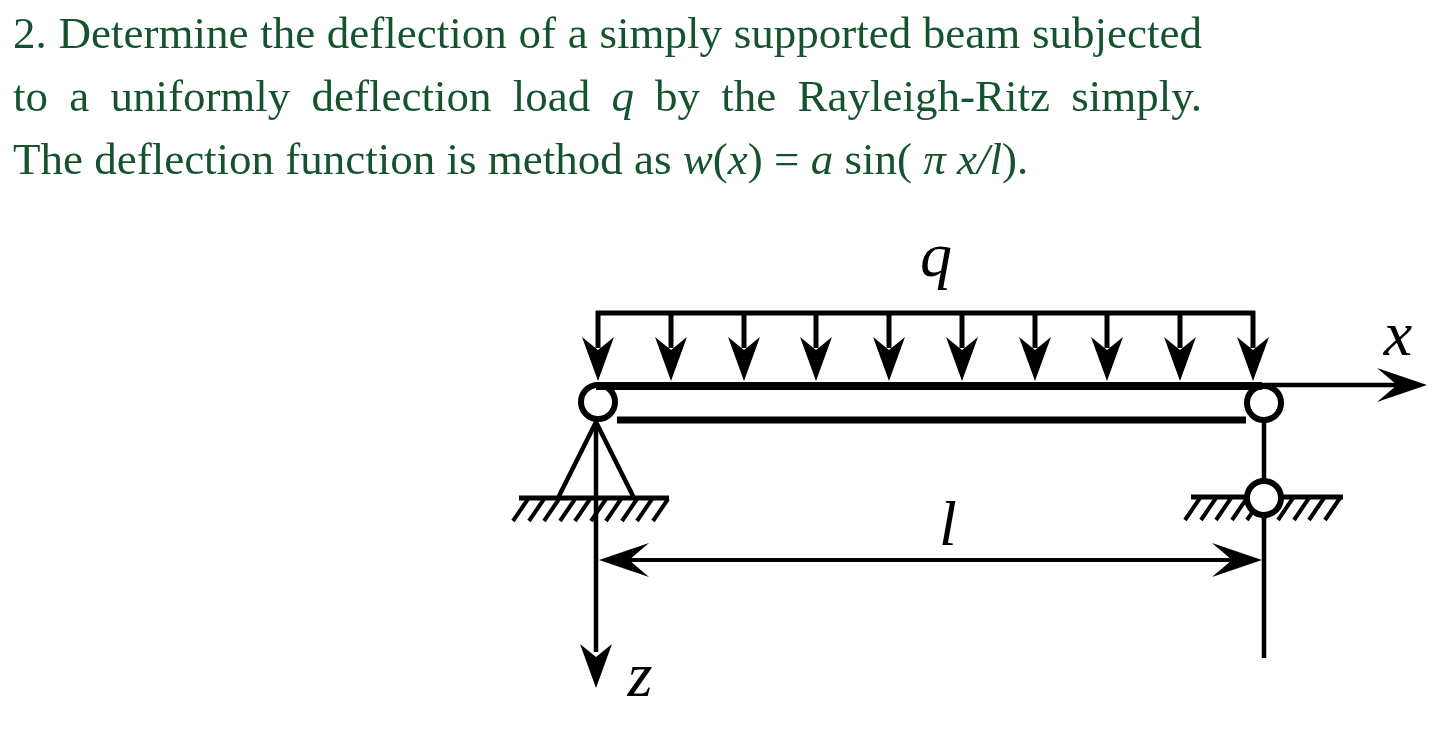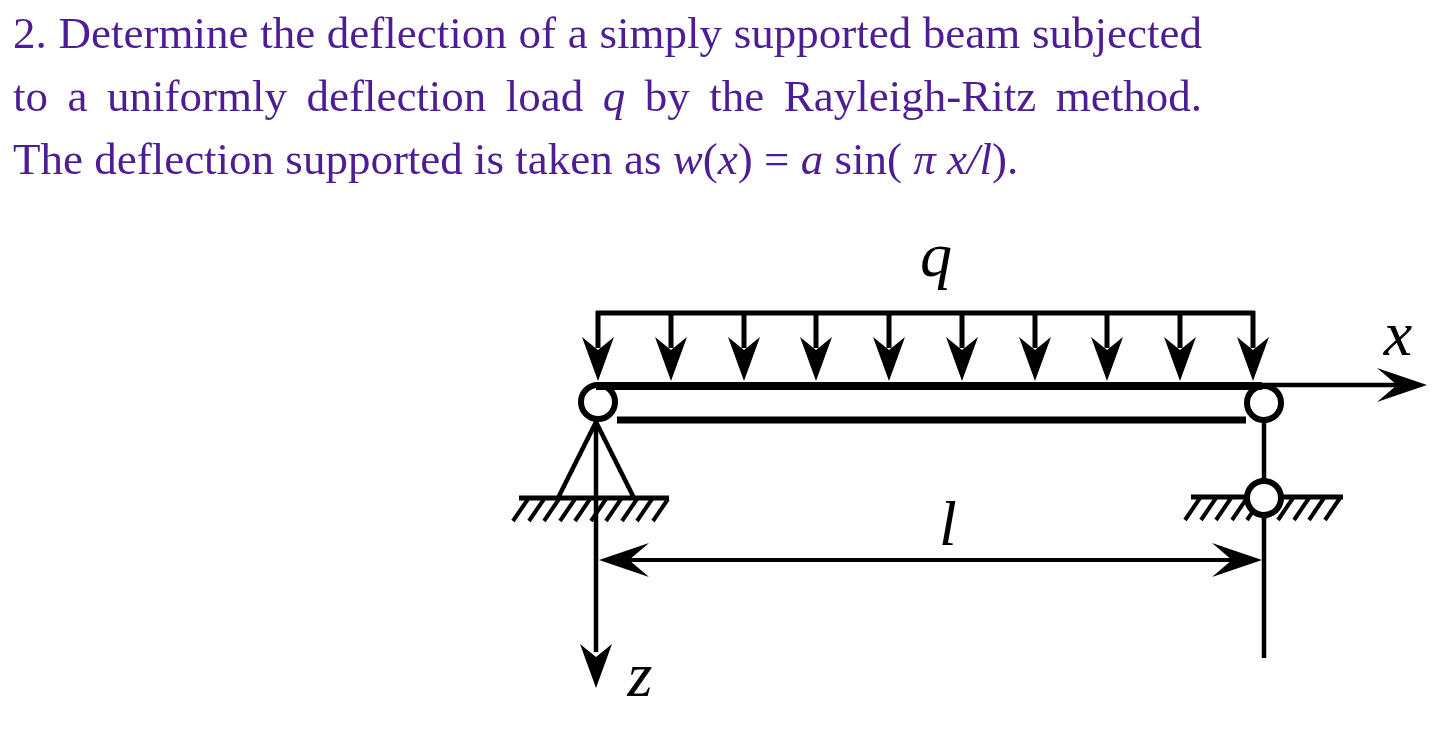--- a/index.html
+++ b/index.html
@@ -12,21 +12,21 @@
     color: #000;
   }
   .problem {
     position: absolute;
     top: 2px; left: 0;
     width: 1210px;
     box-sizing: border-box;
     padding: 0 8px 0 13px;
     font-size: 45px;
     line-height: 63px;
-    color: #4c1d95;
+    color: #14532d;
   }
   .tline { white-space: normal; }
   .jline { text-align: justify; text-align-last: justify; }
   .it { font-style: italic; }
   svg.figure { position: absolute; top: 0; left: 0; }
   .ink { stroke: #000000; fill: none; }
   .fill-ink { fill: #000000; stroke: none; }
   .pin { fill: #ffffff; stroke: #000000; }
   text.dlabel {
     font-family: "Liberation Serif", serif;
@@ -137,15 +137,15 @@
   <circle class="pin" cx="1264" cy="498" r="17" stroke-width="6"></circle>
 
   <line class="ink" x1="610" y1="560" x2="1251" y2="560" stroke-width="4"></line>
   <use href="#headLeft" x="599" y="560" class="fill-ink"></use>
   <use href="#headRight" x="1262" y="560" class="fill-ink"></use>
   <text class="dlabel" x="948" y="545" text-anchor="middle">l</text>
 </svg>
 
 <div class="problem">
   <div class="tline jline"><span>2. Determine the deflection of a simply supported beam subjected</span></div>
-  <div class="tline jline"><span>to a uniformly deflection load </span><span class="it">q</span><span> by the Rayleigh-Ritz method.</span></div>
-  <div class="tline"><span>The deflection supported is taken as </span><span class="it">w</span><span>(</span><span class="it">x</span><span>) = </span><span class="it">a</span><span> sin( </span><span class="it">π x/l</span><span>).</span></div>
+  <div class="tline jline"><span>to a uniformly deflection load </span><span class="it">q</span><span> by the Rayleigh-Ritz simply.</span></div>
+  <div class="tline"><span>The deflection function is method as </span><span class="it">w</span><span>(</span><span class="it">x</span><span>) = </span><span class="it">a</span><span> sin( </span><span class="it">π x/l</span><span>).</span></div>
 </div>
 
 </body></html>

